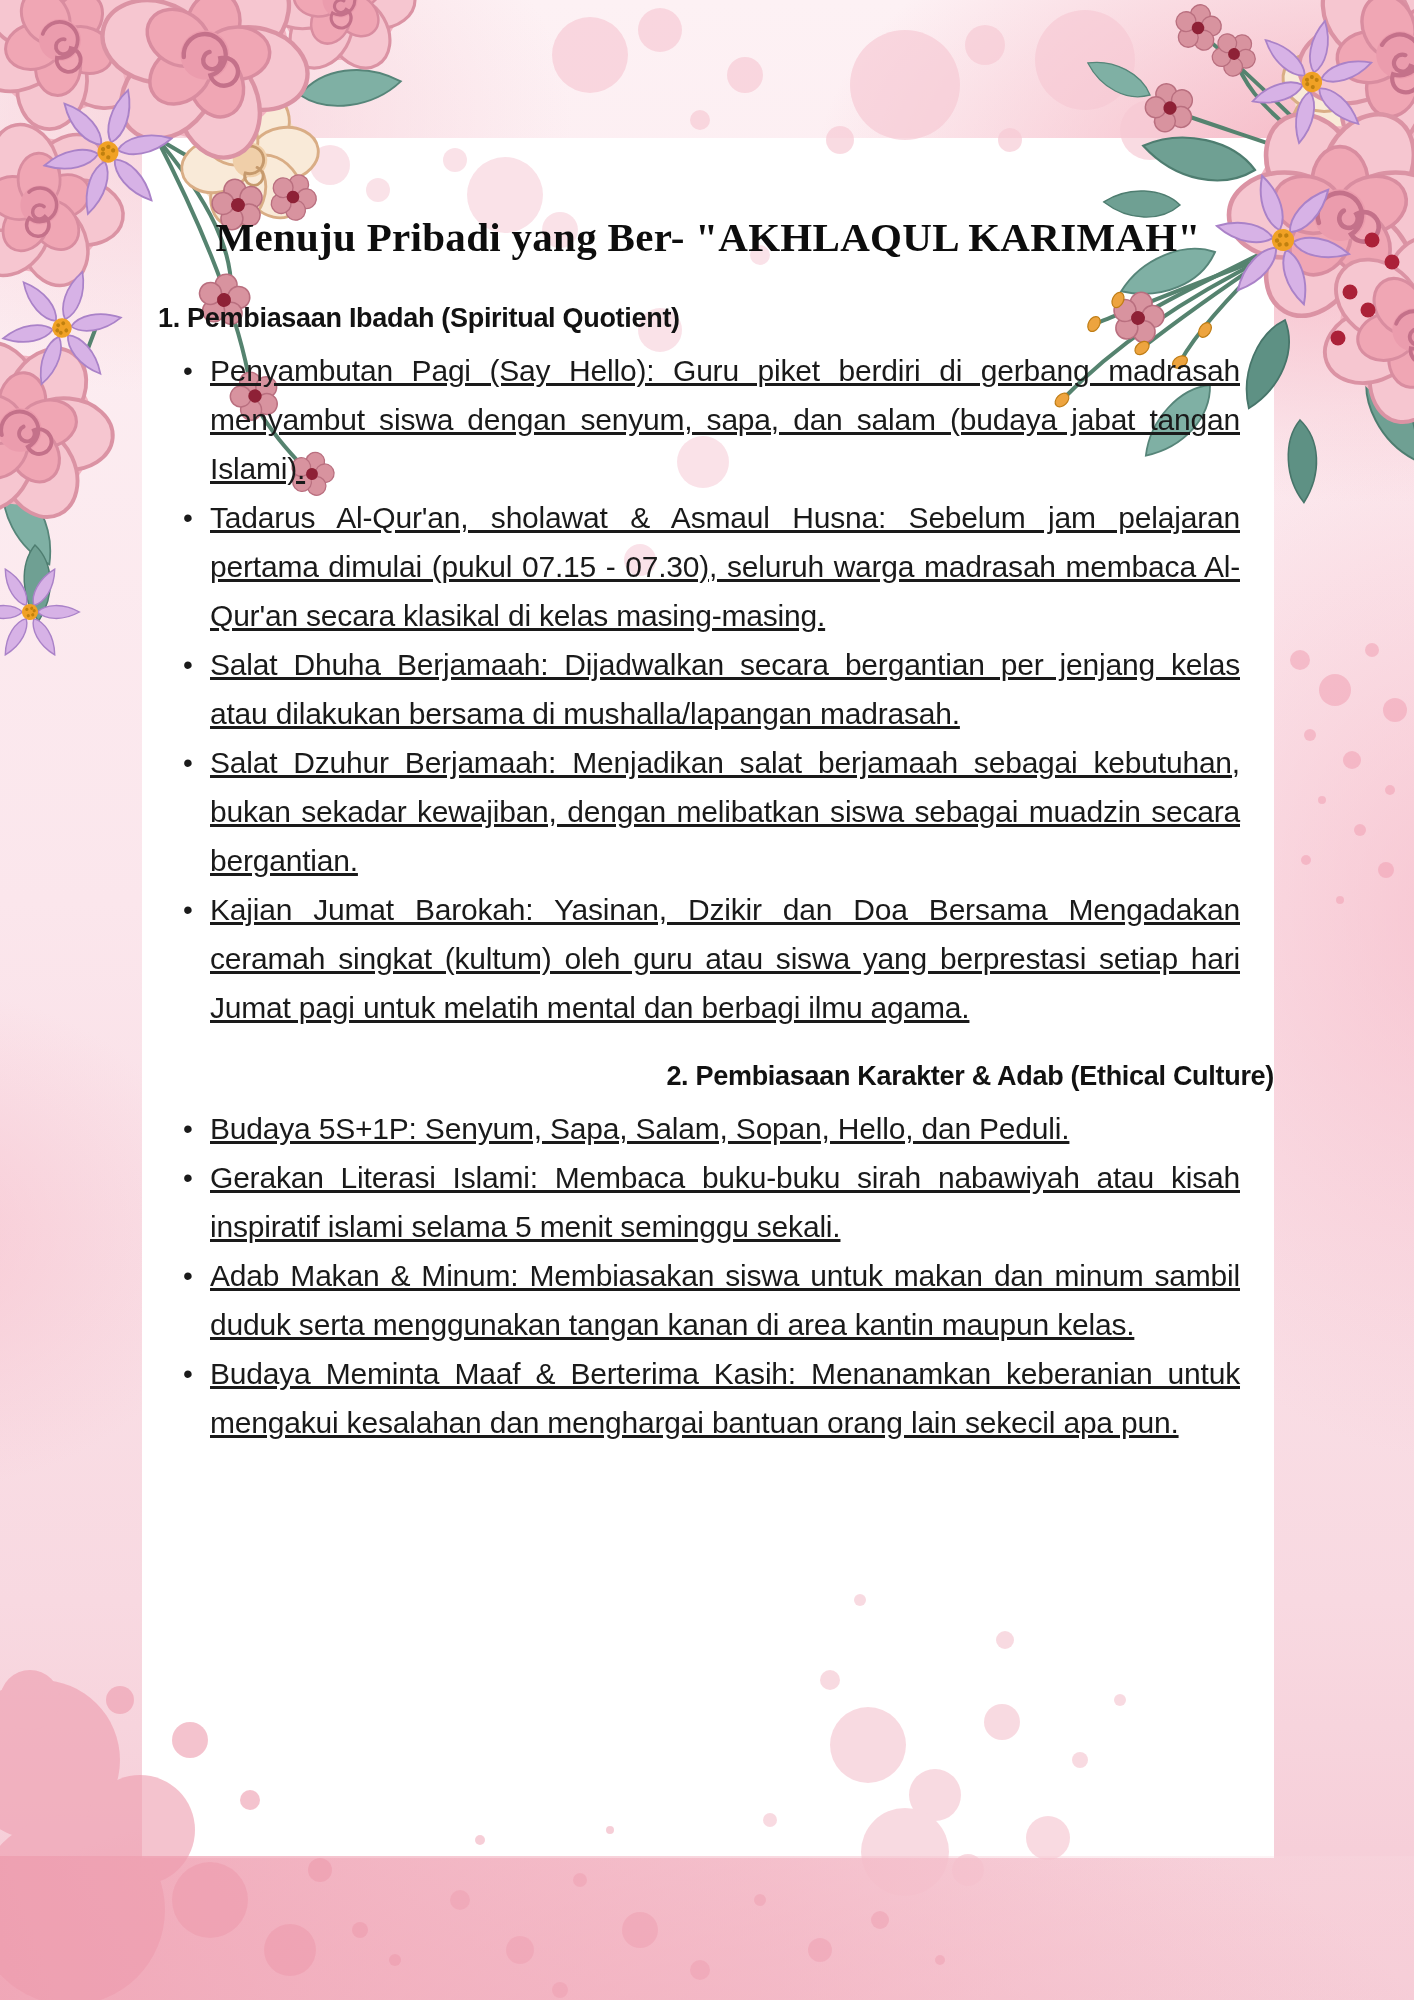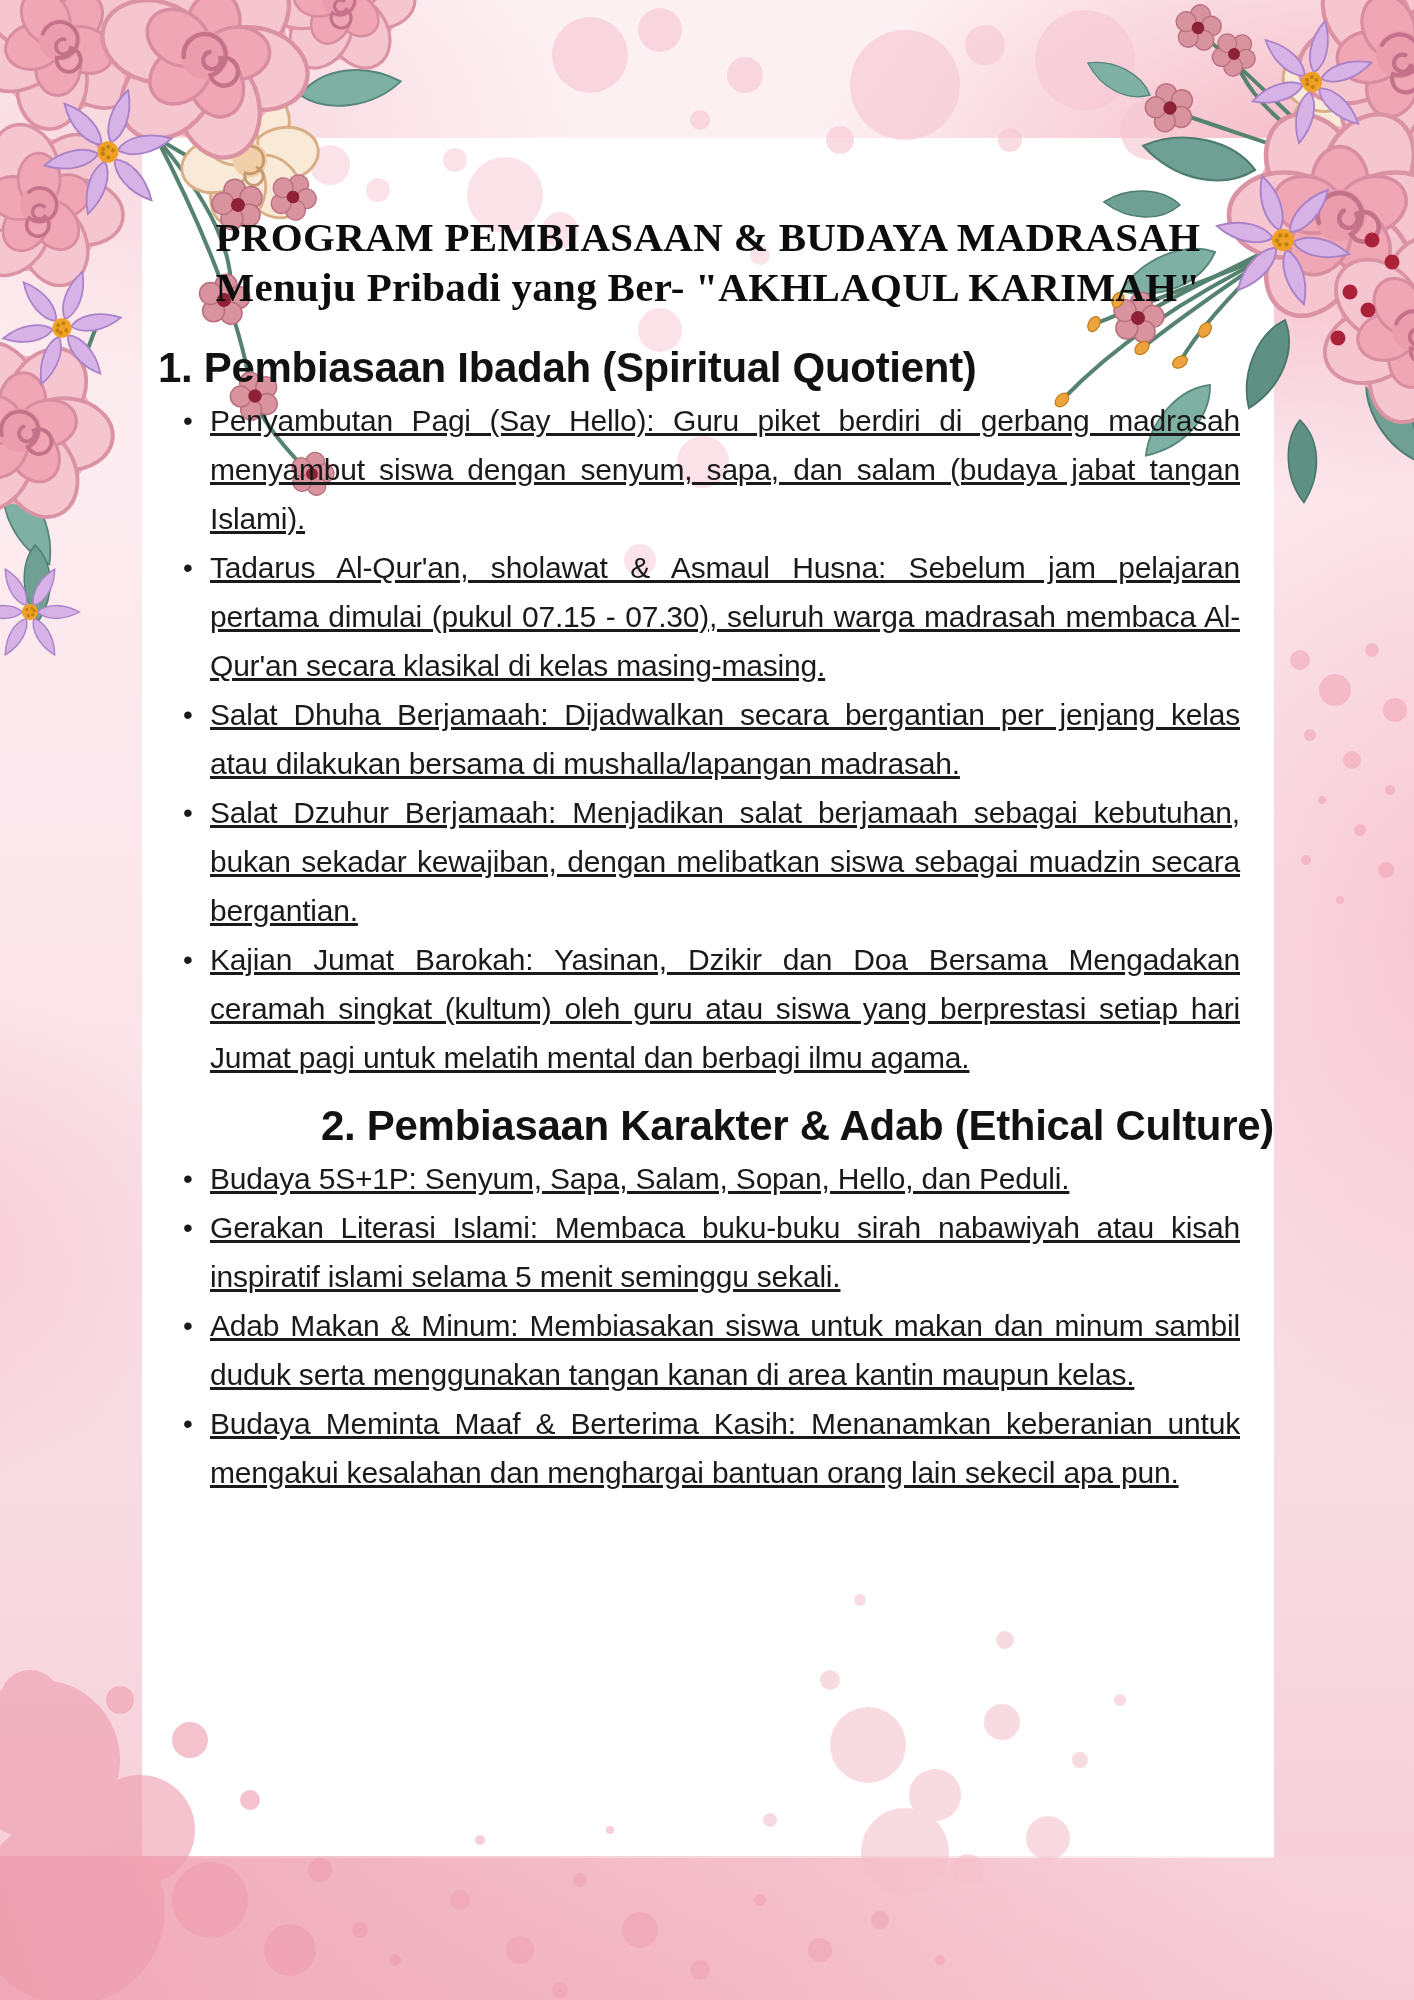--- a/index.html
+++ b/index.html
@@ -22,21 +22,21 @@
   svg.decor{position:absolute;left:0;top:0;z-index:2;pointer-events:none;}
   .content{
     position:absolute;left:142px;top:138px;width:1132px;z-index:3;color:#141414;
   }
   .title{
     margin:74px 26px 0;text-align:center;
     font-family:"Liberation Serif",serif;font-weight:700;
     font-size:41px;line-height:50px;letter-spacing:.3px;color:#0d0d0d;
   }
   .section-heading{
-    font-weight:700;font-size:42px;line-height:40px;
+    font-weight:700;font-size:27px;line-height:40px;
     margin:36px 0 8px 16px;letter-spacing:-.3px;color:#121212;
   }
   .section-heading.second{margin-top:24px;text-align:right;}
   ul.items{list-style:none;margin:0;padding:0 34px 0 41px;}
   ul.items li{display:flex;font-size:30px;line-height:49px;color:#1a1a1a;}
   .bullet{flex:0 0 27px;width:27px;text-align:left;font-size:28px;}
   .item-text{flex:1;text-align:justify;letter-spacing:-.2px;text-decoration:underline;}
 </style>
 </head>
 <body>
@@ -296,21 +296,20 @@
       <use href="#berry" transform="translate(1392,262)"></use>
       <use href="#berry" transform="translate(1350,292)"></use>
       <use href="#berry" transform="translate(1368,310)"></use>
       <use href="#berry" transform="translate(1338,338)"></use>
     </g>
   </g>
 </svg>
 
 <div class="content">
   <div class="title">
-    <div>PROGRAM PEMBIASAAN &amp; BUDAYA MADRASAH</div>
     <div>Menuju Pribadi yang Ber- "AKHLAQUL KARIMAH"</div>
   </div>
 
   <div class="section-heading">1. Pembiasaan Ibadah (Spiritual Quotient)</div>
   <ul class="items">
     <li>
       <span class="bullet">•</span>
       <span class="item-text">Penyambutan Pagi (Say Hello): Guru piket berdiri di gerbang madrasah menyambut siswa dengan senyum, sapa, dan salam (budaya jabat tangan Islami).</span>
     </li>
     <li>

